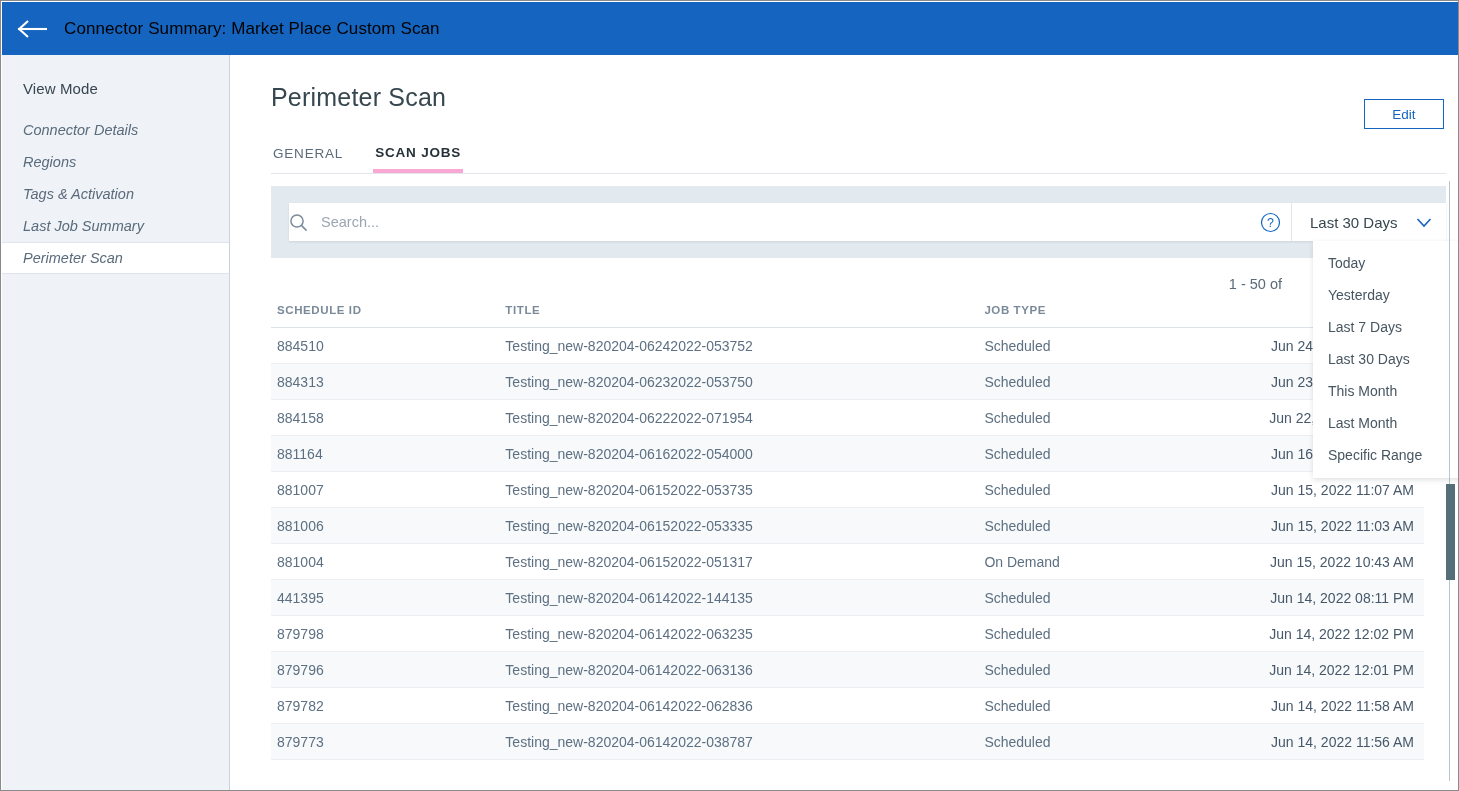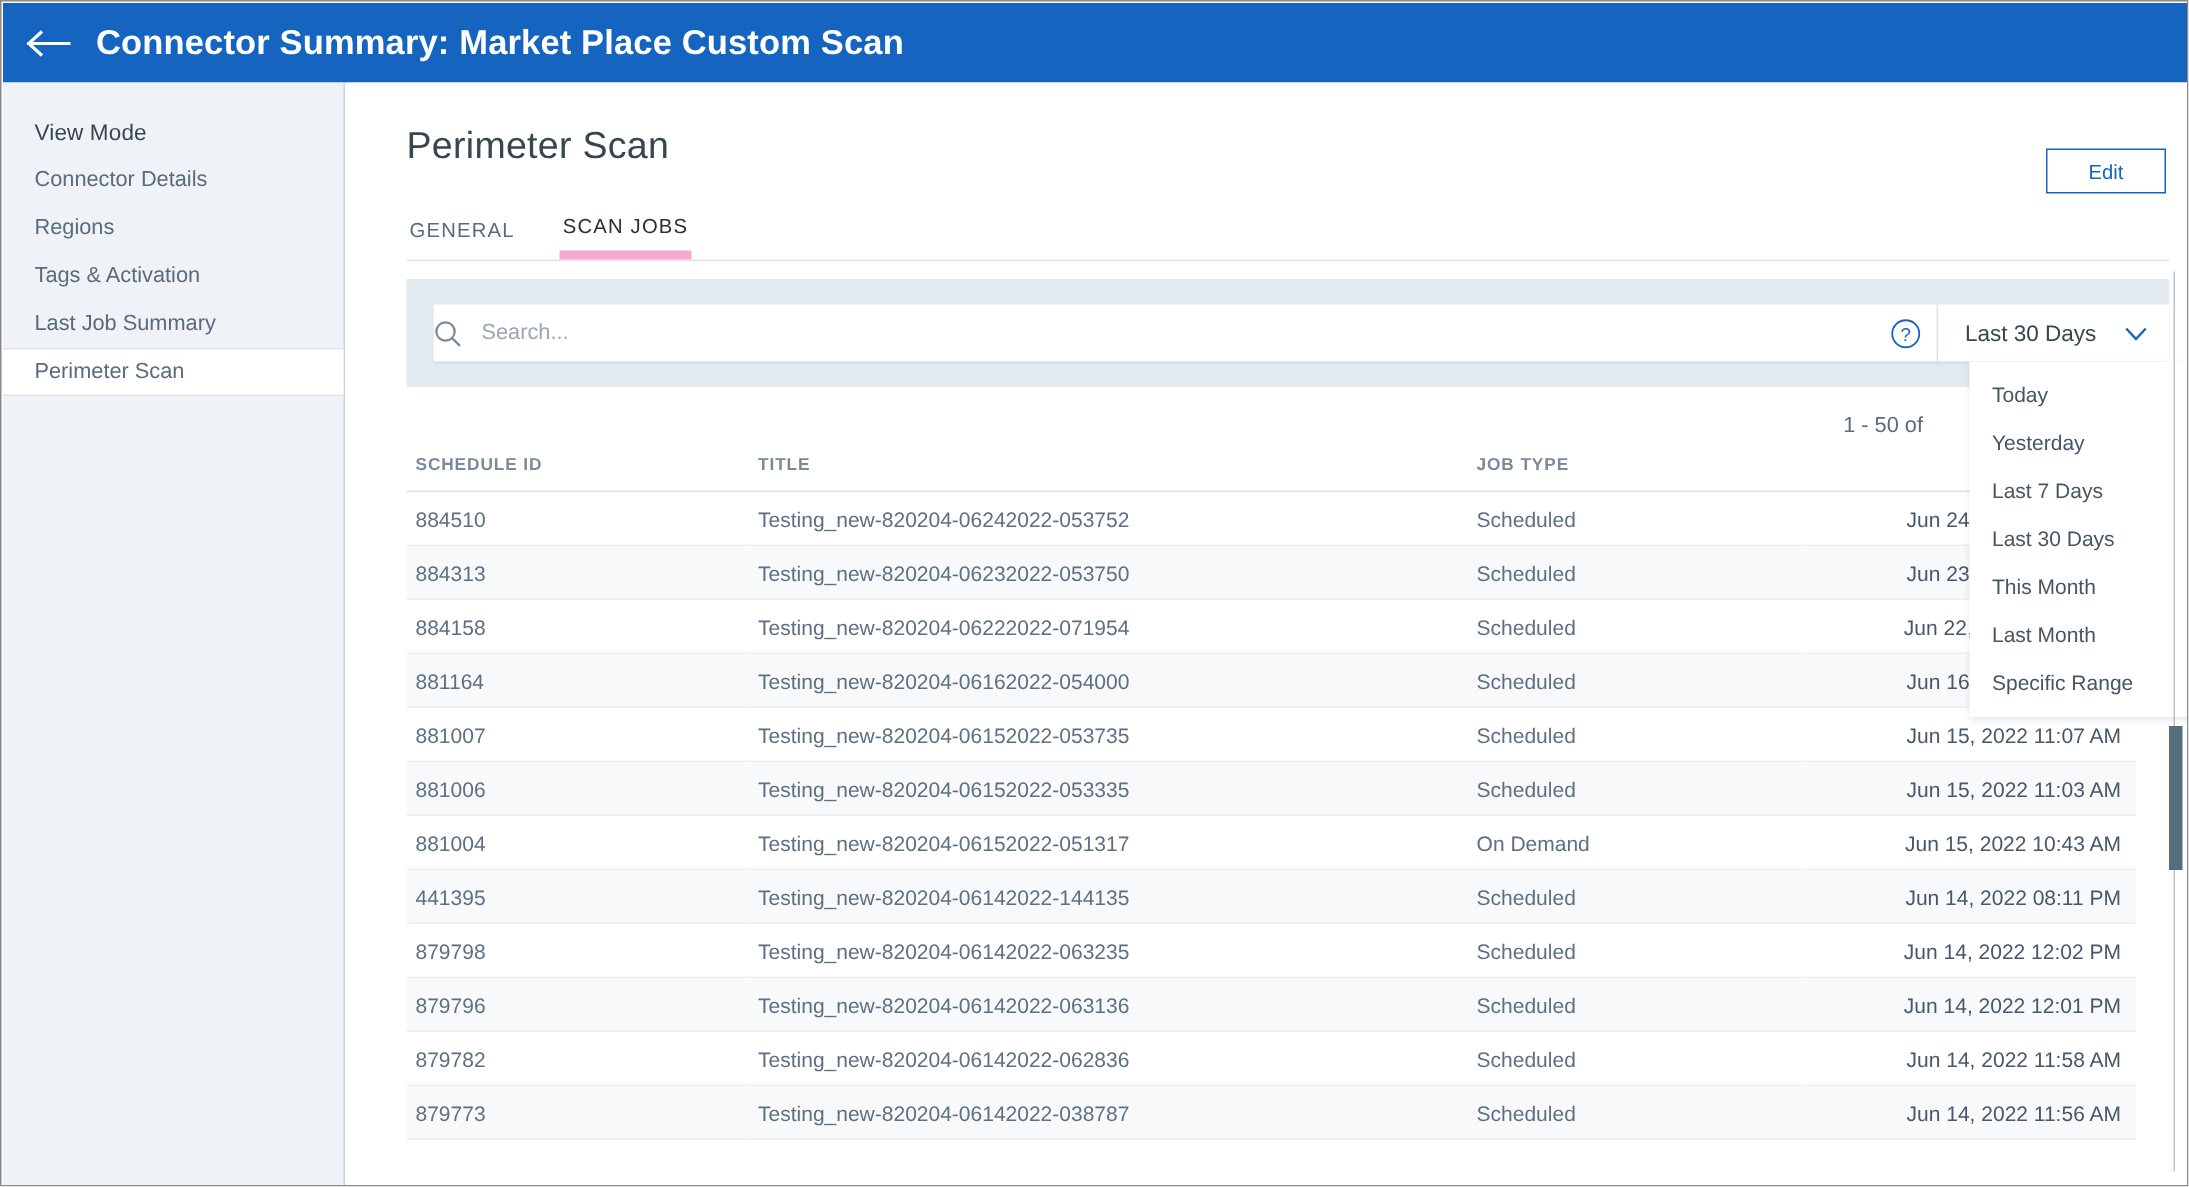--- a/index.html
+++ b/index.html
@@ -34,43 +34,43 @@
   }
   .back-arrow {
     width: 34px; height: 24px;
     position: relative;
     flex: 0 0 auto;
     margin-right: 14px;
     cursor: pointer;
   }
   .back-arrow svg { display: block; }
   .appbar-title {
-    color: #ffffff;
-    font-size: 23px;
-    font-weight: bold;
+    color: #000000;
+    font-size: 17px;
+    font-weight: normal;
     letter-spacing: .1px;
     white-space: nowrap;
   }
 
   
   .sidebar {
     position: absolute;
     left: 1px; top: 54px;
     width: 228px; height: 736px;
     background: #eff2f7;
     border-right: 1px solid #c9d2de;
   }
   .sidebar-heading {
     color: #37474f;
     font-size: 15px;
     font-weight: normal;
     padding: 25px 0 0 21px;
     letter-spacing: .1px;
   }
-  .sidebar-list { margin-top: 7px; }
+  .sidebar-list { margin-top: 17px; font-style: italic; }
   .sidebar-item {
     height: 32px;
     display: flex;
     align-items: center;
     padding-left: 21px;
     color: #5a6b7b;
     font-size: 14.5px;
     cursor: pointer;
     background: transparent;
   }
@@ -122,22 +122,22 @@
     font-size: 13.5px;
     color: #5a6b7b;
     letter-spacing: .8px;
     padding: 0 2px 9px 2px;
     margin-right: 28px;
     cursor: pointer;
     border-bottom: 3px solid transparent;
   }
   .tab.active {
     color: #263238;
-    font-weight: normal;
-    border-bottom: 6px solid #f9a8d4;
+    font-weight: bold;
+    border-bottom: 4px solid #f9a8d4;
   }
   .tabs-rule {
     margin-left: 40px;
     margin-right: 12px;
     height: 1px;
     background: #e2e6ea;
   }
 
   
   .search-panel {

